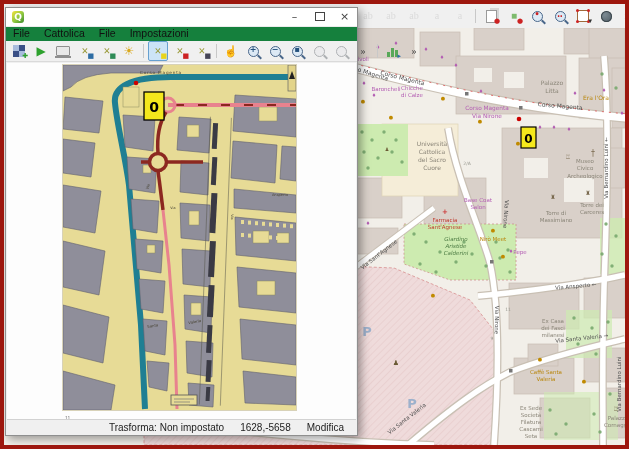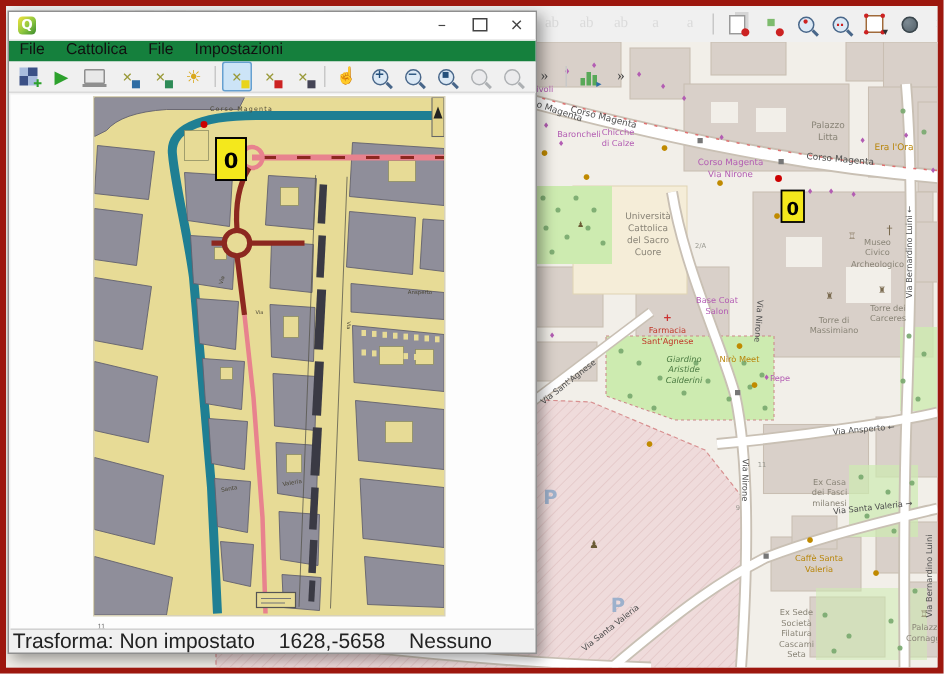--- a/index.html
+++ b/index.html
@@ -50,21 +50,21 @@
   .wctrls{position:absolute;right:0;top:0;display:flex;height:17px}
   .wbtn{width:25px;height:17px;display:flex;align-items:center;justify-content:center;font:11px "DejaVu Sans",sans-serif;color:#444}
   .wbtn .maxbox{width:8px;height:7px;border:1px solid #444}
   .menubar{height:14px;display:flex;align-items:flex-start;background:#15803d;font-size:10.5px;color:#111}
   .menubar span{padding:0 7px}
   .gtoolbar{height:20px;display:flex;align-items:center;background:#f0f0f0;border-bottom:1px solid #dadada;padding-left:3px;gap:2px}
   .gcanvas{position:absolute;left:1px;right:1px;top:55px;bottom:15px;background:#fdfdfd;overflow:hidden}
   .mappage{position:absolute;left:56px;top:2px;width:233px;height:345px;box-shadow:0 0 0 1px #d8d2b8}
   .pagenote{position:absolute;left:58px;top:352px;font-size:5px;color:#777}
   .gstatus{position:absolute;left:1px;right:1px;bottom:1px;height:14px;background:#f0f0f0;border-top:1px solid #d2d2d2;
-           display:flex;align-items:center;justify-content:flex-end;gap:16px;padding-right:28px;font-size:14px;color:#222}
+           display:flex;align-items:center;justify-content:flex-end;gap:16px;padding-right:12px;font-size:10px;color:#222}
 
   svg text{font-family:"DejaVu Sans",sans-serif}
 </style>
 </head>
 <body>
 
 <div class="content">
 
   <div class="main-toolbar">
     <div class="tool-sliver"></div>
@@ -557,16 +557,16 @@
             <text x="132" y="258" font-size="3.8" fill="#4a4636" text-anchor="middle" transform="rotate(-10 132 258)">Valeria</text>
             <text x="91" y="47" font-size="14" fill="#000000" text-anchor="middle" font-weight="bold">0</text>
           </g>
       </svg>
       <div class="pagenote">11</div>
     </div>
 
     <div class="gstatus">
       <span>Trasforma: Non impostato</span>
       <span>1628,-5658</span>
-      <span>Nessuno</span>
+      <span>Modifica</span>
     </div>
   </div>
 </div>
 
 </body></html>

